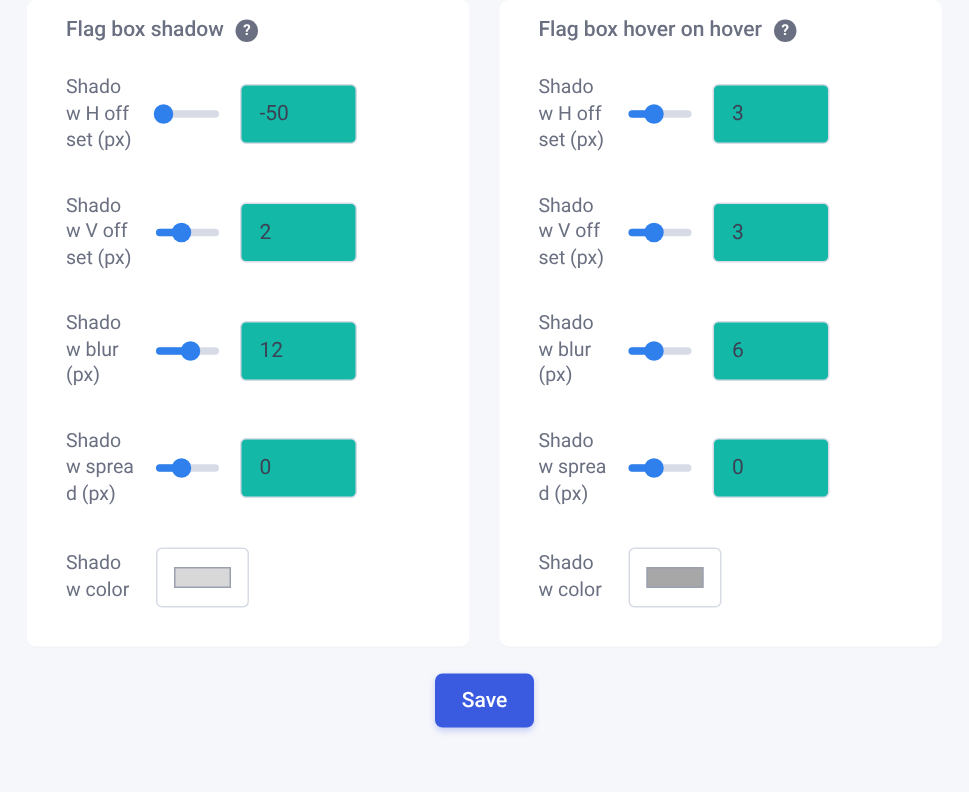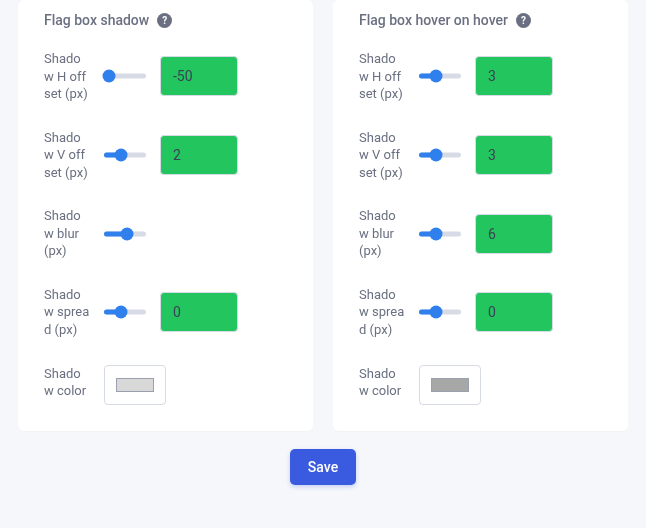--- a/index.html
+++ b/index.html
@@ -28,21 +28,21 @@
     color:var(--text);font-size:14px;font-weight:500;
     margin-bottom:14px;
   }
   .help{
     width:15px;height:15px;border-radius:50%;
     background:#6a7081;color:#fff;
     display:inline-flex;align-items:center;justify-content:center;
     font-size:10px;font-weight:700;cursor:help;
   }
   .row{
-    display:flex;gap:14px;
+    display:flex;align-items:center;gap:14px;
     padding:8px 0 18px;
   }
   .row:last-child{padding-bottom:0;}
   .lbl{
     width:46px;flex:0 0 46px;
     color:var(--text);font-size:13px;line-height:1.35;
     word-break:break-all;
   }
   .ctrl{display:flex;align-items:center;gap:14px;flex:1;min-width:0;}
   .slider-wrap{width:42px;flex:0 0 42px;position:relative;height:14px;}
@@ -56,21 +56,21 @@
   }
   .thumb{
     position:absolute;top:50%;transform:translate(-50%,-50%);
     width:13px;height:13px;border-radius:50%;
     background:var(--accent);
   }
   input.numbox{
     width:78px;height:40px;
     border:1px solid var(--border);border-radius:4px;
     padding:0 12px;font-size:14px;color:var(--title);
-    background:#22c55e;
+    background:#14b8a6;
   }
   .swatch-box{
     width:62px;height:40px;
     border:1px solid var(--border);border-radius:4px;
     display:flex;align-items:center;justify-content:center;
     background:#fff;
   }
   .swatch{
     width:38px;height:14px;border:1px solid #9aa0ad;
   }
@@ -118,20 +118,21 @@
     </div>
 
     <div class="row">
       <div class="lbl">Shadow blur (px)</div>
       <div class="ctrl">
         <div class="slider-wrap">
           <div class="track"></div>
           <div class="track-fill" style="width:55%"></div>
           <div class="thumb" style="left:55%"></div>
         </div>
+        <input class="numbox" value="12" style="">
       </div>
     </div>
 
     <div class="row">
       <div class="lbl">Shadow spread (px)</div>
       <div class="ctrl">
         <div class="slider-wrap">
           <div class="track"></div>
           <div class="track-fill" style="width:40%"></div>
           <div class="thumb" style="left:40%"></div>

